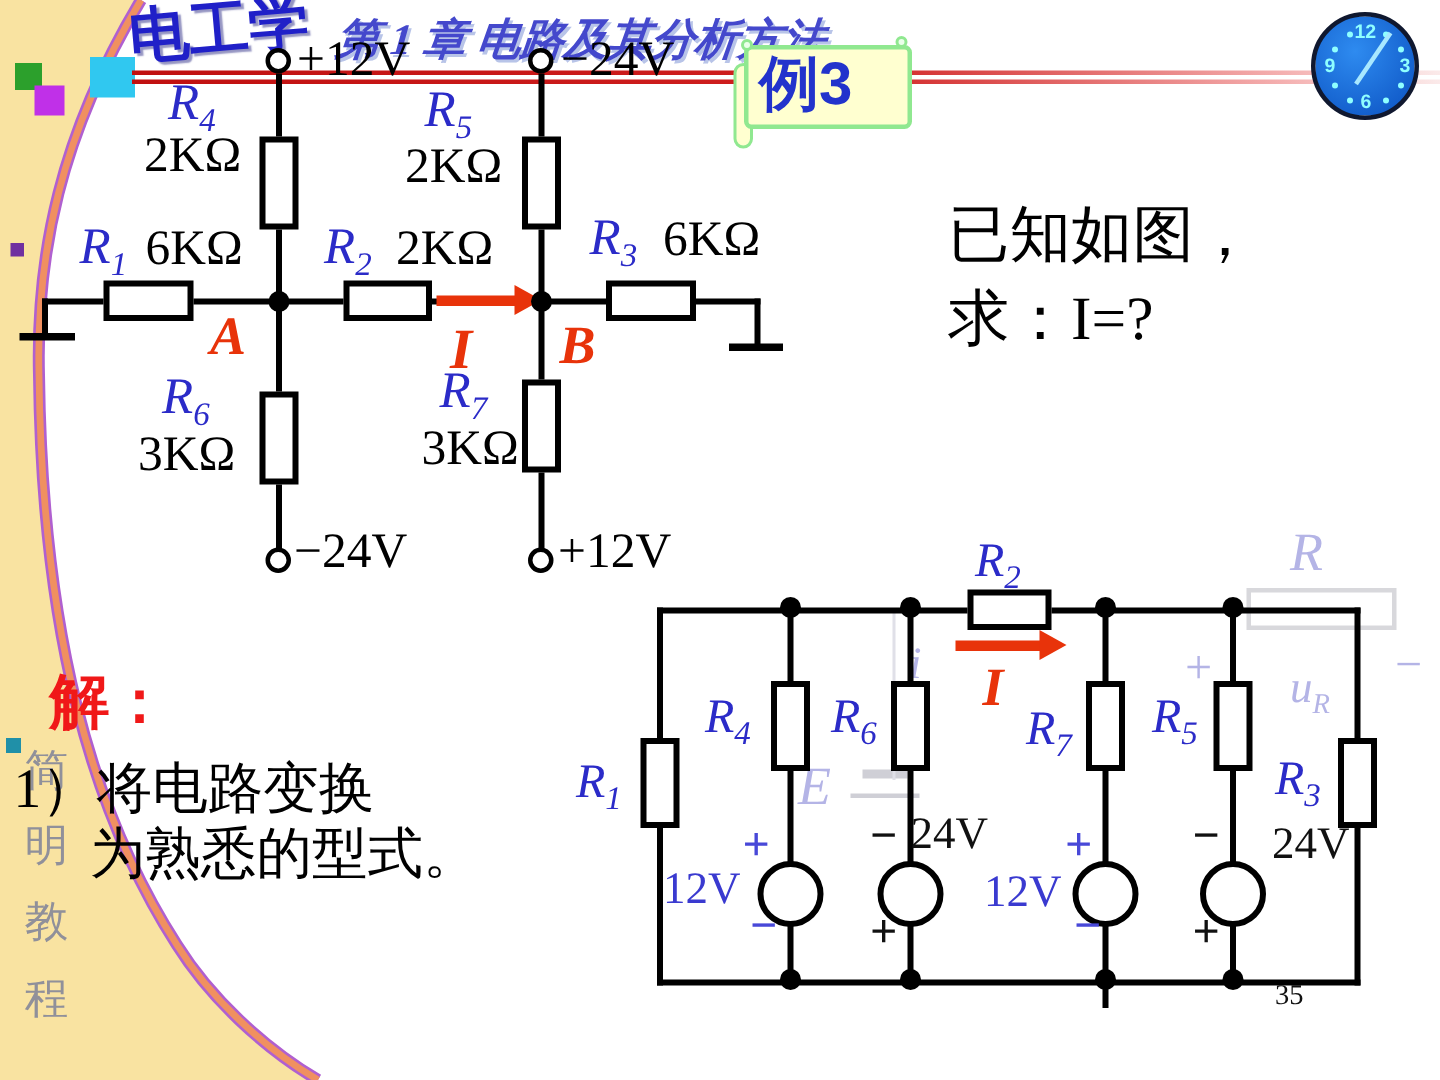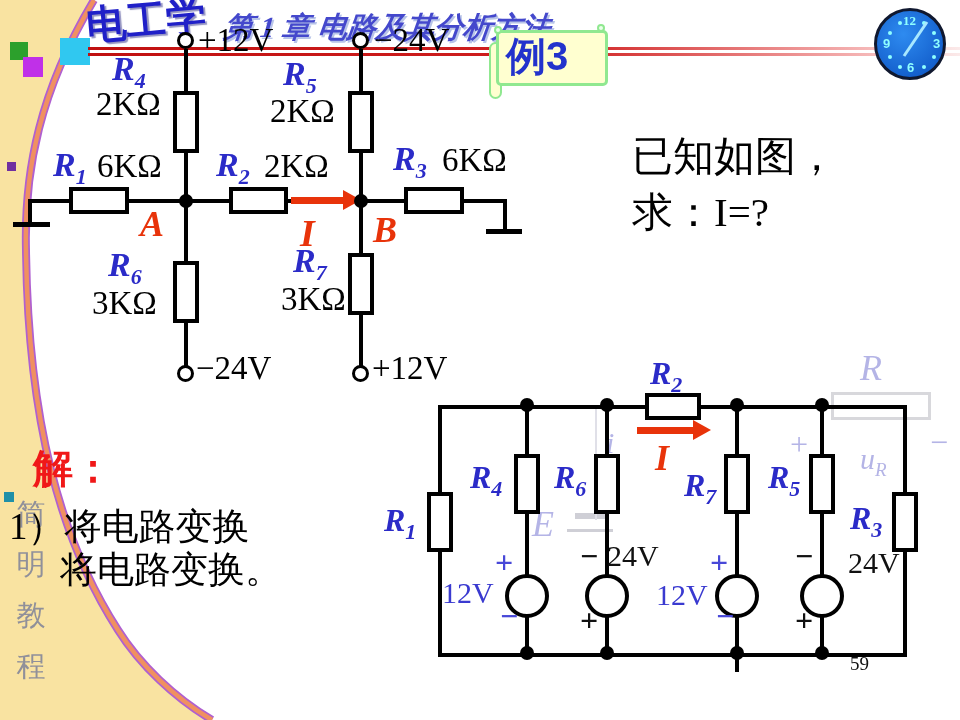--- a/index.html
+++ b/index.html
@@ -8,21 +8,21 @@
   .abs{position:absolute;}
   
   .wire{position:absolute;background:#000;}
   .res-v{position:absolute;width:26px;background:#fff;border:4px solid #000;box-sizing:border-box;}
   .res-h{position:absolute;height:27px;background:#fff;border:4px solid #000;box-sizing:border-box;}
   .dot{position:absolute;width:14px;height:14px;border-radius:50%;background:#000;}
   .term{position:absolute;width:17px;height:17px;border-radius:50%;background:#fff;border:3px solid #000;box-sizing:border-box;}
   .srcc{position:absolute;width:44px;height:44px;border-radius:50%;background:#fff;border:4px solid #000;box-sizing:border-box;}
   .gbar{position:absolute;background:#000;}
   
-  .rlabel{position:absolute;color:#2B2BC8;font-style:italic;font-weight:bold;font-size:34px;line-height:1;}
+  .rlabel{position:absolute;color:#2B2BC8;font-style:italic;font-weight:normal;font-size:34px;line-height:1;}
   .rlabel .rsub{font-size:22px;vertical-align:-8px;}
   .rlabel2{font-size:32px;}
   .val{position:absolute;color:#000;font-size:33px;line-height:1;}
   .redtxt{position:absolute;color:#E8330A;font-style:italic;font-weight:bold;font-size:36px;line-height:1;}
   .sign{position:absolute;font-size:32px;font-weight:bold;line-height:1;}
   .sign.blue{color:#4848D8;} .sign.blk{color:#111;}
   .srcval{position:absolute;font-size:30px;line-height:1;}
   .srcval.blue{color:#3A3AD0;} .srcval.blk{color:#111;}
   .arrow-shaft{position:absolute;background:#E8330A;}
   .arrow-head{position:absolute;width:0;height:0;border-top:10px solid transparent;border-bottom:10px solid transparent;border-left:18px solid #E8330A;}
@@ -87,21 +87,21 @@
   <div class="logo">电工学</div>
   <div class="chapter">第 1 章  电路及其分析方法</div>
 
   <div class="badge-tube"></div>
   <div class="badge"></div>
   <div class="badge-knob" style="left:494px;top:26px;"></div>
   <div class="badge-knob" style="left:597px;top:24px;"></div>
   <div class="badge-text">例3</div>
 
   <div class="clock">
-    <span style="left:26px;top:3px;font-family:Liberation Serif, serif;">12</span>
+    <span style="left:26px;top:3px;">12</span>
     <span style="left:56px;top:26px;">3</span>
     <span style="left:30px;top:50px;">6</span>
     <span style="left:6px;top:26px;">9</span>
     <i class="cdot" style="left:45px;top:10px;"></i>
       <i class="cdot" style="left:55px;top:20px;"></i>
     <i class="cdot" style="left:55px;top:44px;"></i>
       <i class="cdot" style="left:45px;top:54px;"></i>
     <i class="cdot" style="left:21px;top:54px;"></i>
       <i class="cdot" style="left:11px;top:44px;"></i>
     <i class="cdot" style="left:11px;top:20px;"></i>
@@ -160,21 +160,21 @@
 
   <div class="redtxt" style="left:140px;top:206px;">A</div>
   <div class="redtxt" style="left:300px;top:214px;font-size:38px;">I</div>
   <div class="redtxt" style="left:373px;top:212px;">B</div>
 
   <div class="qtext" style="left:632px;top:192px;">求：I=?</div>
   <div class="qtext" style="left:632px;top:136px;">已知如图，</div>
 
   <div class="soltitle" style="left:33px;top:448px;">解：</div>
   <div class="soltext" style="left:9px;top:498px;margin-top:10px;">1）将电路变换</div>
-  <div class="soltext" style="left:60px;top:551px;">将电路变换。</div>
+  <div class="soltext" style="left:60px;top:551px;">为熟悉的型式。</div>
 
   <div class="ghost" style="left:860px;top:350px;font-size:36px;">R</div>
   <div class="gres" style="left:831px;top:392px;width:100px;height:28px;"></div>
   <div class="ghost" style="left:788px;top:428px;font-size:32px;">+</div>
   <div class="ghost" style="left:928px;top:426px;font-size:32px;">−</div>
   <div class="ghost" style="left:860px;top:444px;font-size:30px;"><span>u</span><sub style="font-size:19px;">R</sub></div>
   <div class="ghost" style="left:606px;top:428px;font-size:30px;">i</div>
   <div class="ghost" style="left:532px;top:506px;font-size:36px;">E</div>
   <div class="gline" style="left:567px;top:529px;width:46px;height:3px;"></div>
   <div class="gline" style="left:575px;top:513px;width:30px;height:6px;"></div>
@@ -233,15 +233,15 @@
   <div class="sign blk" style="left:580px;top:604px;">+</div>
 
   <div class="srcval blue" style="left:656px;top:580px;">12V</div>
   <div class="sign blue" style="left:710px;top:546px;">+</div>
   <div class="sign blue" style="left:716px;top:600px;">−</div>
 
   <div class="sign blk" style="left:795px;top:540px;">−</div>
   <div class="srcval blk" style="left:848px;top:548px;">24V</div>
   <div class="sign blk" style="left:795px;top:604px;">+</div>
 
-  <div class="pageno">59</div>
+  <div class="pageno">35</div>
 
 </div>
 
 </body></html>

